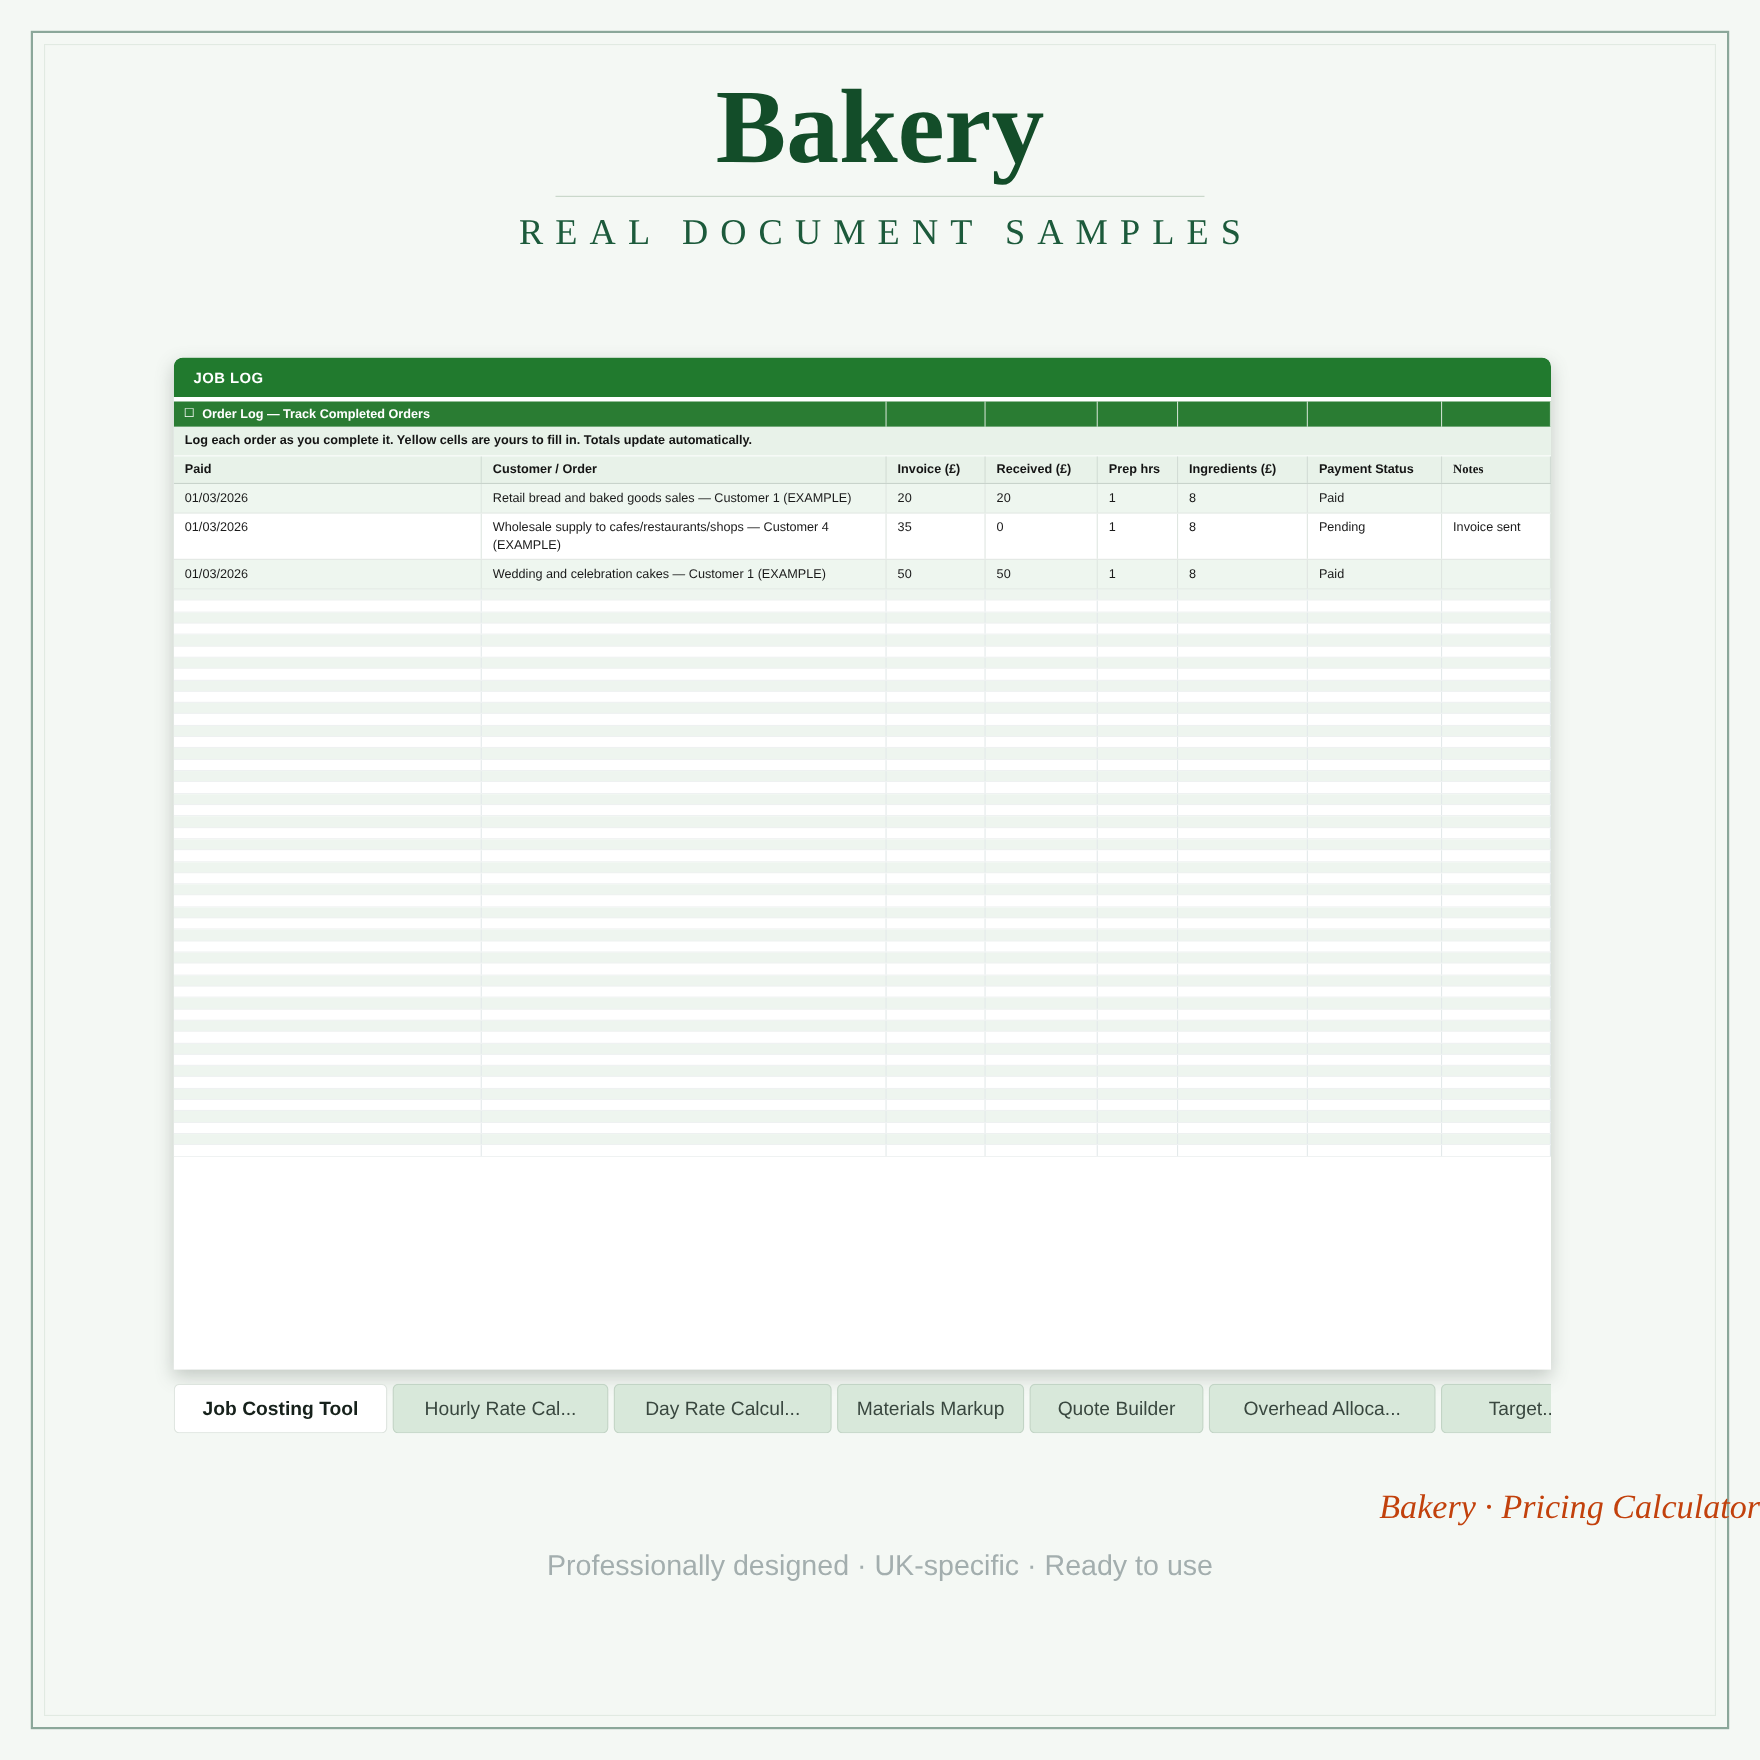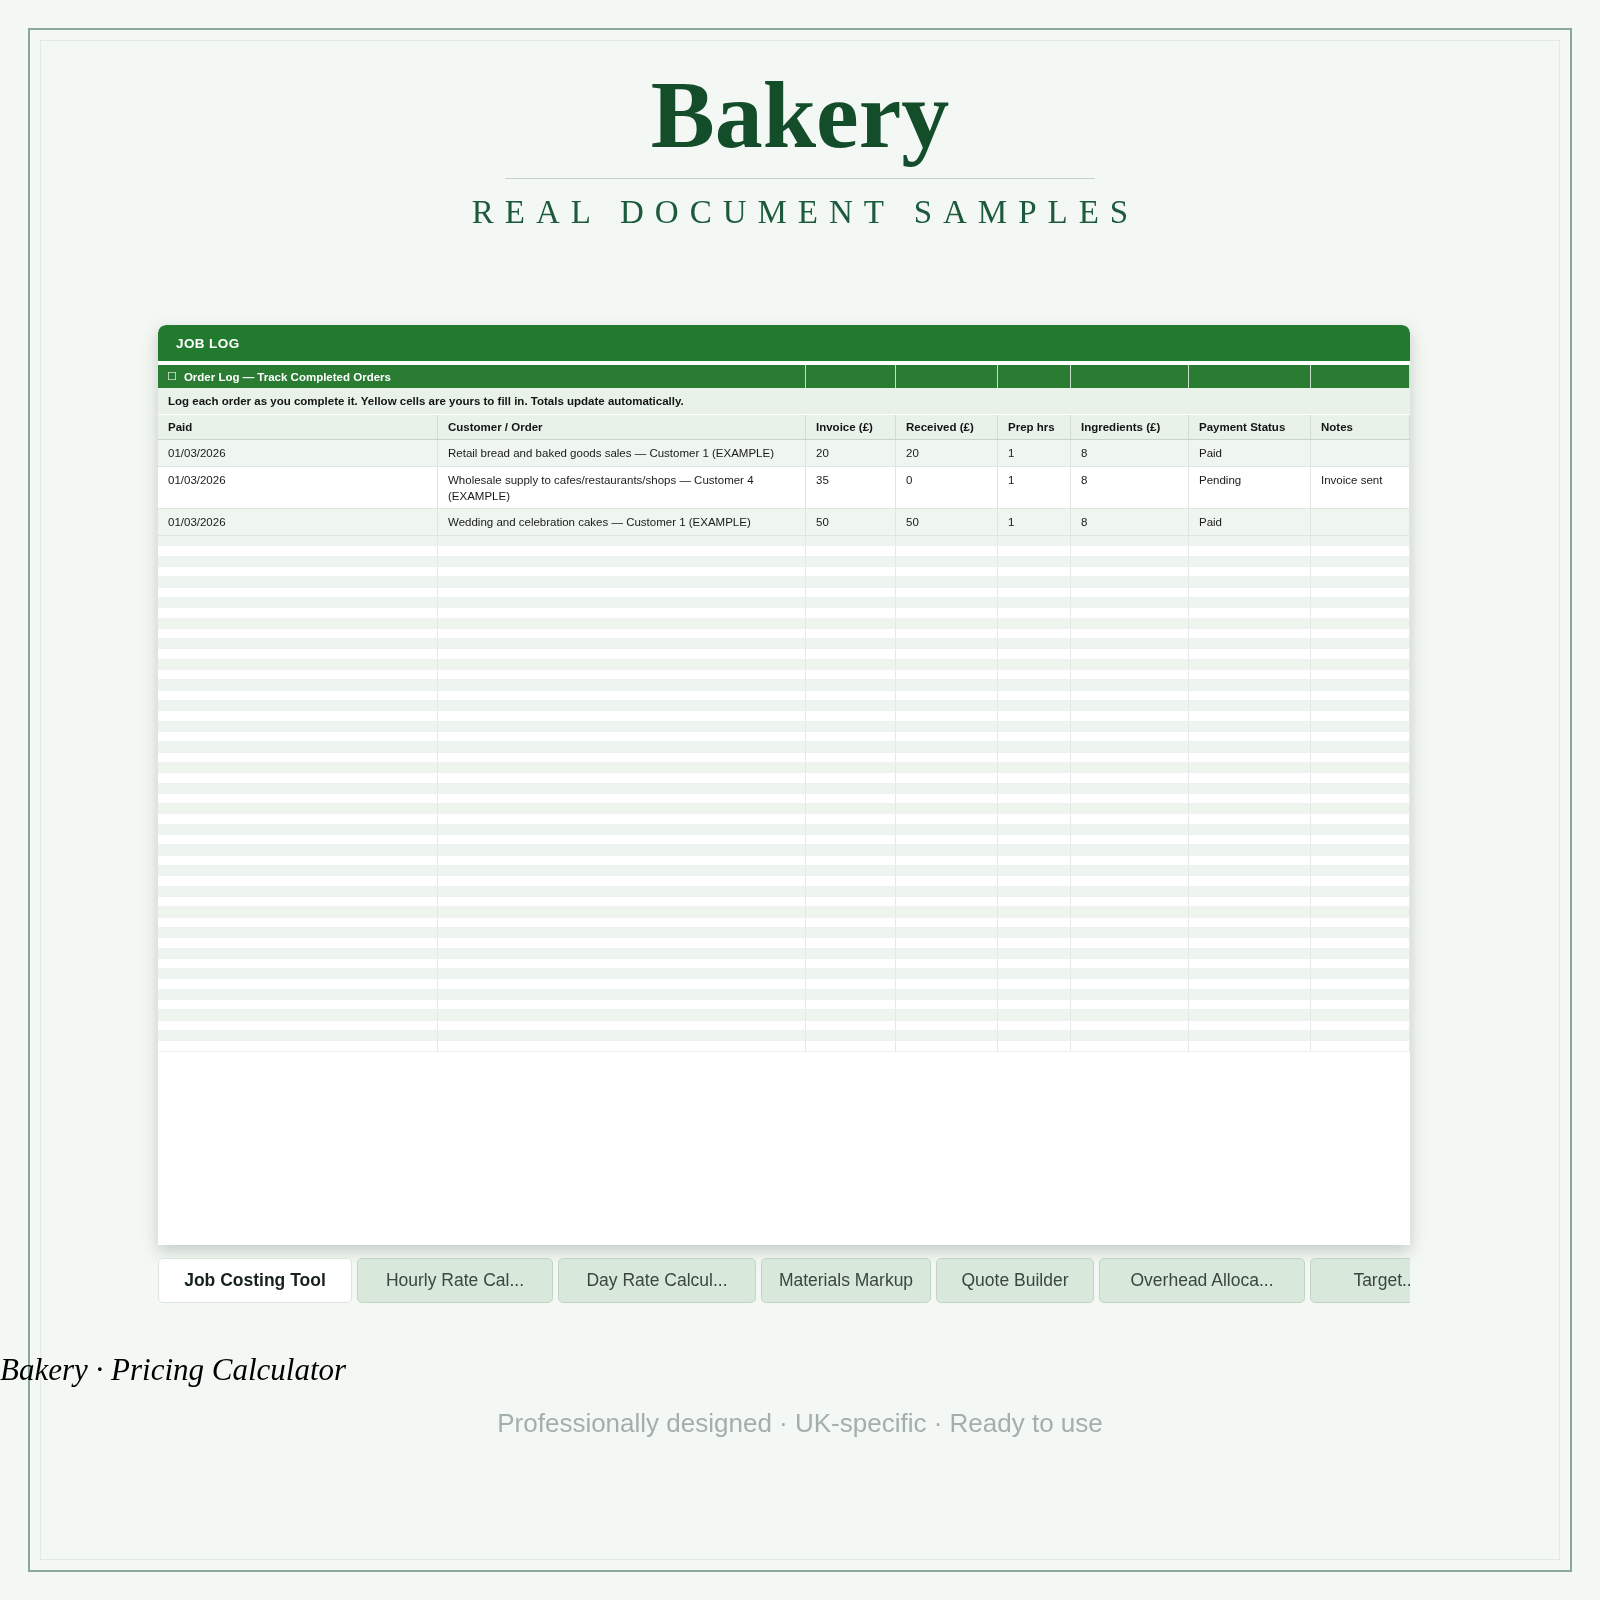--- a/index.html
+++ b/index.html
@@ -59,22 +59,22 @@
 
   
   .tab-bar { position:absolute; left:158px; top:1258px; width:1252px; height:45px;
              display:flex; gap:5px; overflow:hidden; }
   .tab { flex:none; height:45px; background:#d8e8da; border:1px solid #c2d4c5; border-radius:5px;
          display:flex; align-items:center; justify-content:center; font-size:17.5px; color:#39473f;
          white-space:nowrap; overflow:hidden; cursor:pointer; }
   .tab.active { background:#ffffff; border-color:#dde4de; color:#16211b; font-weight:700; }
 
   
-  .footer-line1 { position:absolute; top:1352px; left:0; right:0; text-align:left;
-                  font-family:"Liberation Serif", serif; font-style:italic; font-size:31px; color:#000000; }
+  .footer-line1 { position:absolute; top:1352px; left:0; right:0; text-align:right;
+                  font-family:"Liberation Serif", serif; font-style:italic; font-size:31px; color:#c2410c; }
   .footer-line2 { position:absolute; top:1408px; left:0; right:0; text-align:center;
                   font-size:26px; color:#a3aeae; }
 </style>
 </head>
 <body>
 
 <div class="page">
   <div class="frame-outer"></div>
   <div class="frame-inner"></div>
 
@@ -108,21 +108,21 @@
     </div>
 
     <div class="colhead-row">
         <div class="hcell" style="width: 280px;">Paid</div>
         <div class="hcell" style="width: 368px;">Customer / Order</div>
         <div class="hcell" style="width: 90px;">Invoice (£)</div>
         <div class="hcell" style="width: 102px;">Received (£)</div>
         <div class="hcell" style="width: 73px;">Prep hrs</div>
         <div class="hcell" style="width: 118px;">Ingredients (£)</div>
         <div class="hcell" style="width: 122px;">Payment Status</div>
-        <div class="hcell" style="width: 99px;">Notes</div>
+        <div class="hcell" style="width: 99px; font-family: Liberation Serif, serif;">Notes</div>
       </div>
 
     <div>
         <div class="drow pale">
           <div class="dcell" style="width: 280px;">01/03/2026</div>
           <div class="dcell" style="width: 368px;">Retail bread and baked goods sales — Customer 1 (EXAMPLE)</div>
           <div class="dcell" style="width: 90px;">20</div>
           <div class="dcell" style="width: 102px;">20</div>
           <div class="dcell" style="width: 73px;">1</div>
           <div class="dcell" style="width: 118px;">8</div>

